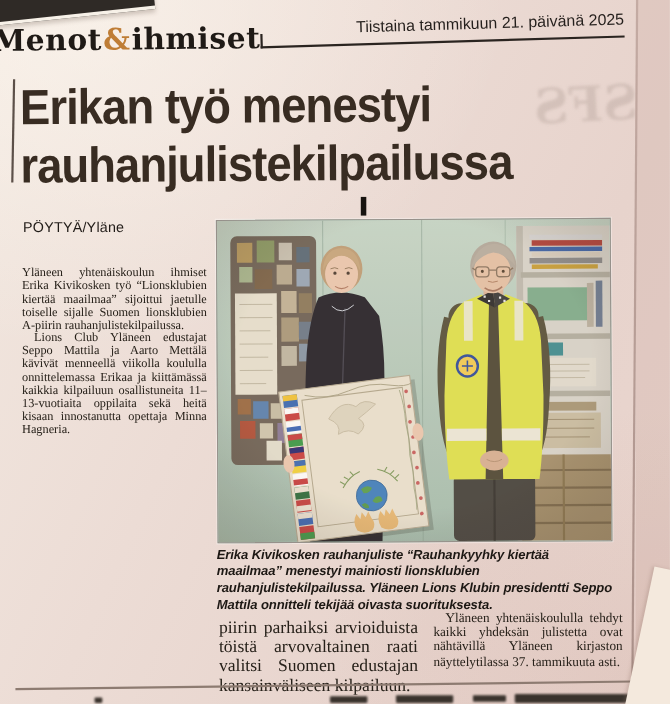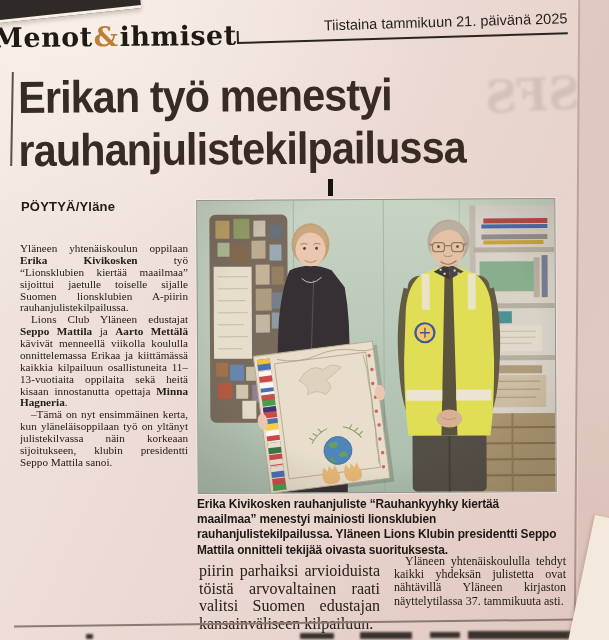--- a/index.html
+++ b/index.html
@@ -38,40 +38,40 @@
   .dateline .tick{position:absolute;left:0;bottom:-2px;width:2.2px;height:13px;background:#2a2420;}
 
   
   .headline{left:18px;top:72px;width:600px;
     font-size:45px;font-weight:bold;line-height:1.17;letter-spacing:-1px;color:#382c22;
     transform:scaleX(.92) rotate(-.4deg);transform-origin:left top;}
   .head-rule{left:11px;top:72px;width:1.6px;height:94px;background:#5c5049;transform:rotate(1deg);}
 
   
   .byline{left:21px;top:199px;font-size:13px;line-height:1.3;color:#201b17;}
-  .byline .loc{font-weight:bold;letter-spacing:.2px;}
+  .byline .loc{font-weight:normal;letter-spacing:.2px;}
 
   
   .col{font-family:"Liberation Serif","DejaVu Serif",serif;font-size:11.2px;line-height:1.06;
     text-align:justify;color:#262019;}
   .col-left{left:20px;top:243px;width:168px;height:381px;overflow:hidden;}
   .col-mid{left:199px;top:562px;width:181px;font-size:16px;line-height:1.1;}
   .col-right{left:394px;top:555px;width:172px;font-size:12px;line-height:1.1;}
   .article-p{margin:0;}
   .article-p.indent{text-indent:11px;}
-  .bold-name{font-weight:bold;}
+  .bold-name{font-weight:normal;}
 
   
   .photo{left:197px;top:199px;width:357px;height:292px;border:1px solid #96908a;
     box-shadow:0 0 0 1px rgba(255,255,255,.35);transform:rotate(-.3deg);background:#b3cabb;}
   .photo svg{display:block;}
 
   
   .caption{left:197px;top:497px;width:362px;font-size:11.9px;font-weight:bold;line-height:1.28;
-    color:#1d1814;letter-spacing:-.1px;}
+    color:#1d1814;letter-spacing:-.1px;font-style:italic;}
 </style>
 </head>
 <body>
 
 <div class="abs ghost">SFS</div>
 <div class="abs corner-dark"></div>
 <div class="abs reg-tick"></div>
 
 <div class="abs nameplate"><span>Menot</span><span class="amp" style="color:#bf7d36">&amp;</span><span>ihmiset</span></div>
 
@@ -84,23 +84,22 @@
 <div class="abs headline">
   <div>Erikan työ menestyi</div>
   <div>rauhanjulistekilpailussa</div>
 </div>
 
 <div class="abs byline">
   <div class="loc">PÖYTYÄ/Yläne</div>
 </div>
 
 <div class="abs col col-left">
-    <p class="article-p"><span>Yläneen yhtenäiskoulun oppilaan </span><span class="bold-name">Erika Kivikosken</span><span> työ “Lionsklubien kiertää maailmaa” sijoittui jaetulle toiselle sijalle Suomen lionsklubien A-piirin rauhanjulistekilpailussa.</span></p>
+    <p class="article-p"><span>Yläneen yhtenäiskoulun ihmiset </span><span class="bold-name">Erika Kivikosken</span><span> työ “Lionsklubien kiertää maailmaa” sijoittui jaetulle toiselle sijalle Suomen lionsklubien A-piirin rauhanjulistekilpailussa.</span></p>
     <p class="article-p indent"><span>Lions Club Yläneen edustajat </span><span class="bold-name">Seppo Mattila</span><span> ja </span><span class="bold-name">Aarto Mettälä</span><span> kävivät menneellä viikolla koululla onnittelemassa Erikaa ja kiittämässä kaikkia kilpailuun osallistuneita 11–13-vuotiaita oppilaita sekä heitä kisaan innostanutta opettaja </span><span class="bold-name">Minna Hagneria</span><span>.</span></p>
-    <p class="article-p indent"><span>–Tämä on nyt ensimmäinen kerta, kun yläneläisoppilaan työ on yltänyt julistekilvassa näin korkeaan sijoitukseen, klubin presidentti Seppo Mattila sanoi.</span></p>
   </div>
 
 <div class="abs photo">
 <svg width="357" height="292" viewBox="0 0 357 292">
   <defs>
     <linearGradient id="wallG" x1="0" y1="0" x2="0" y2="1">
       <stop offset="0" stop-color="#c6d8ca"></stop>
           <stop offset="1" stop-color="#a6bfb0"></stop>
     </linearGradient>
     <radialGradient id="vign" cx="50%" cy="45%" r="75%">

